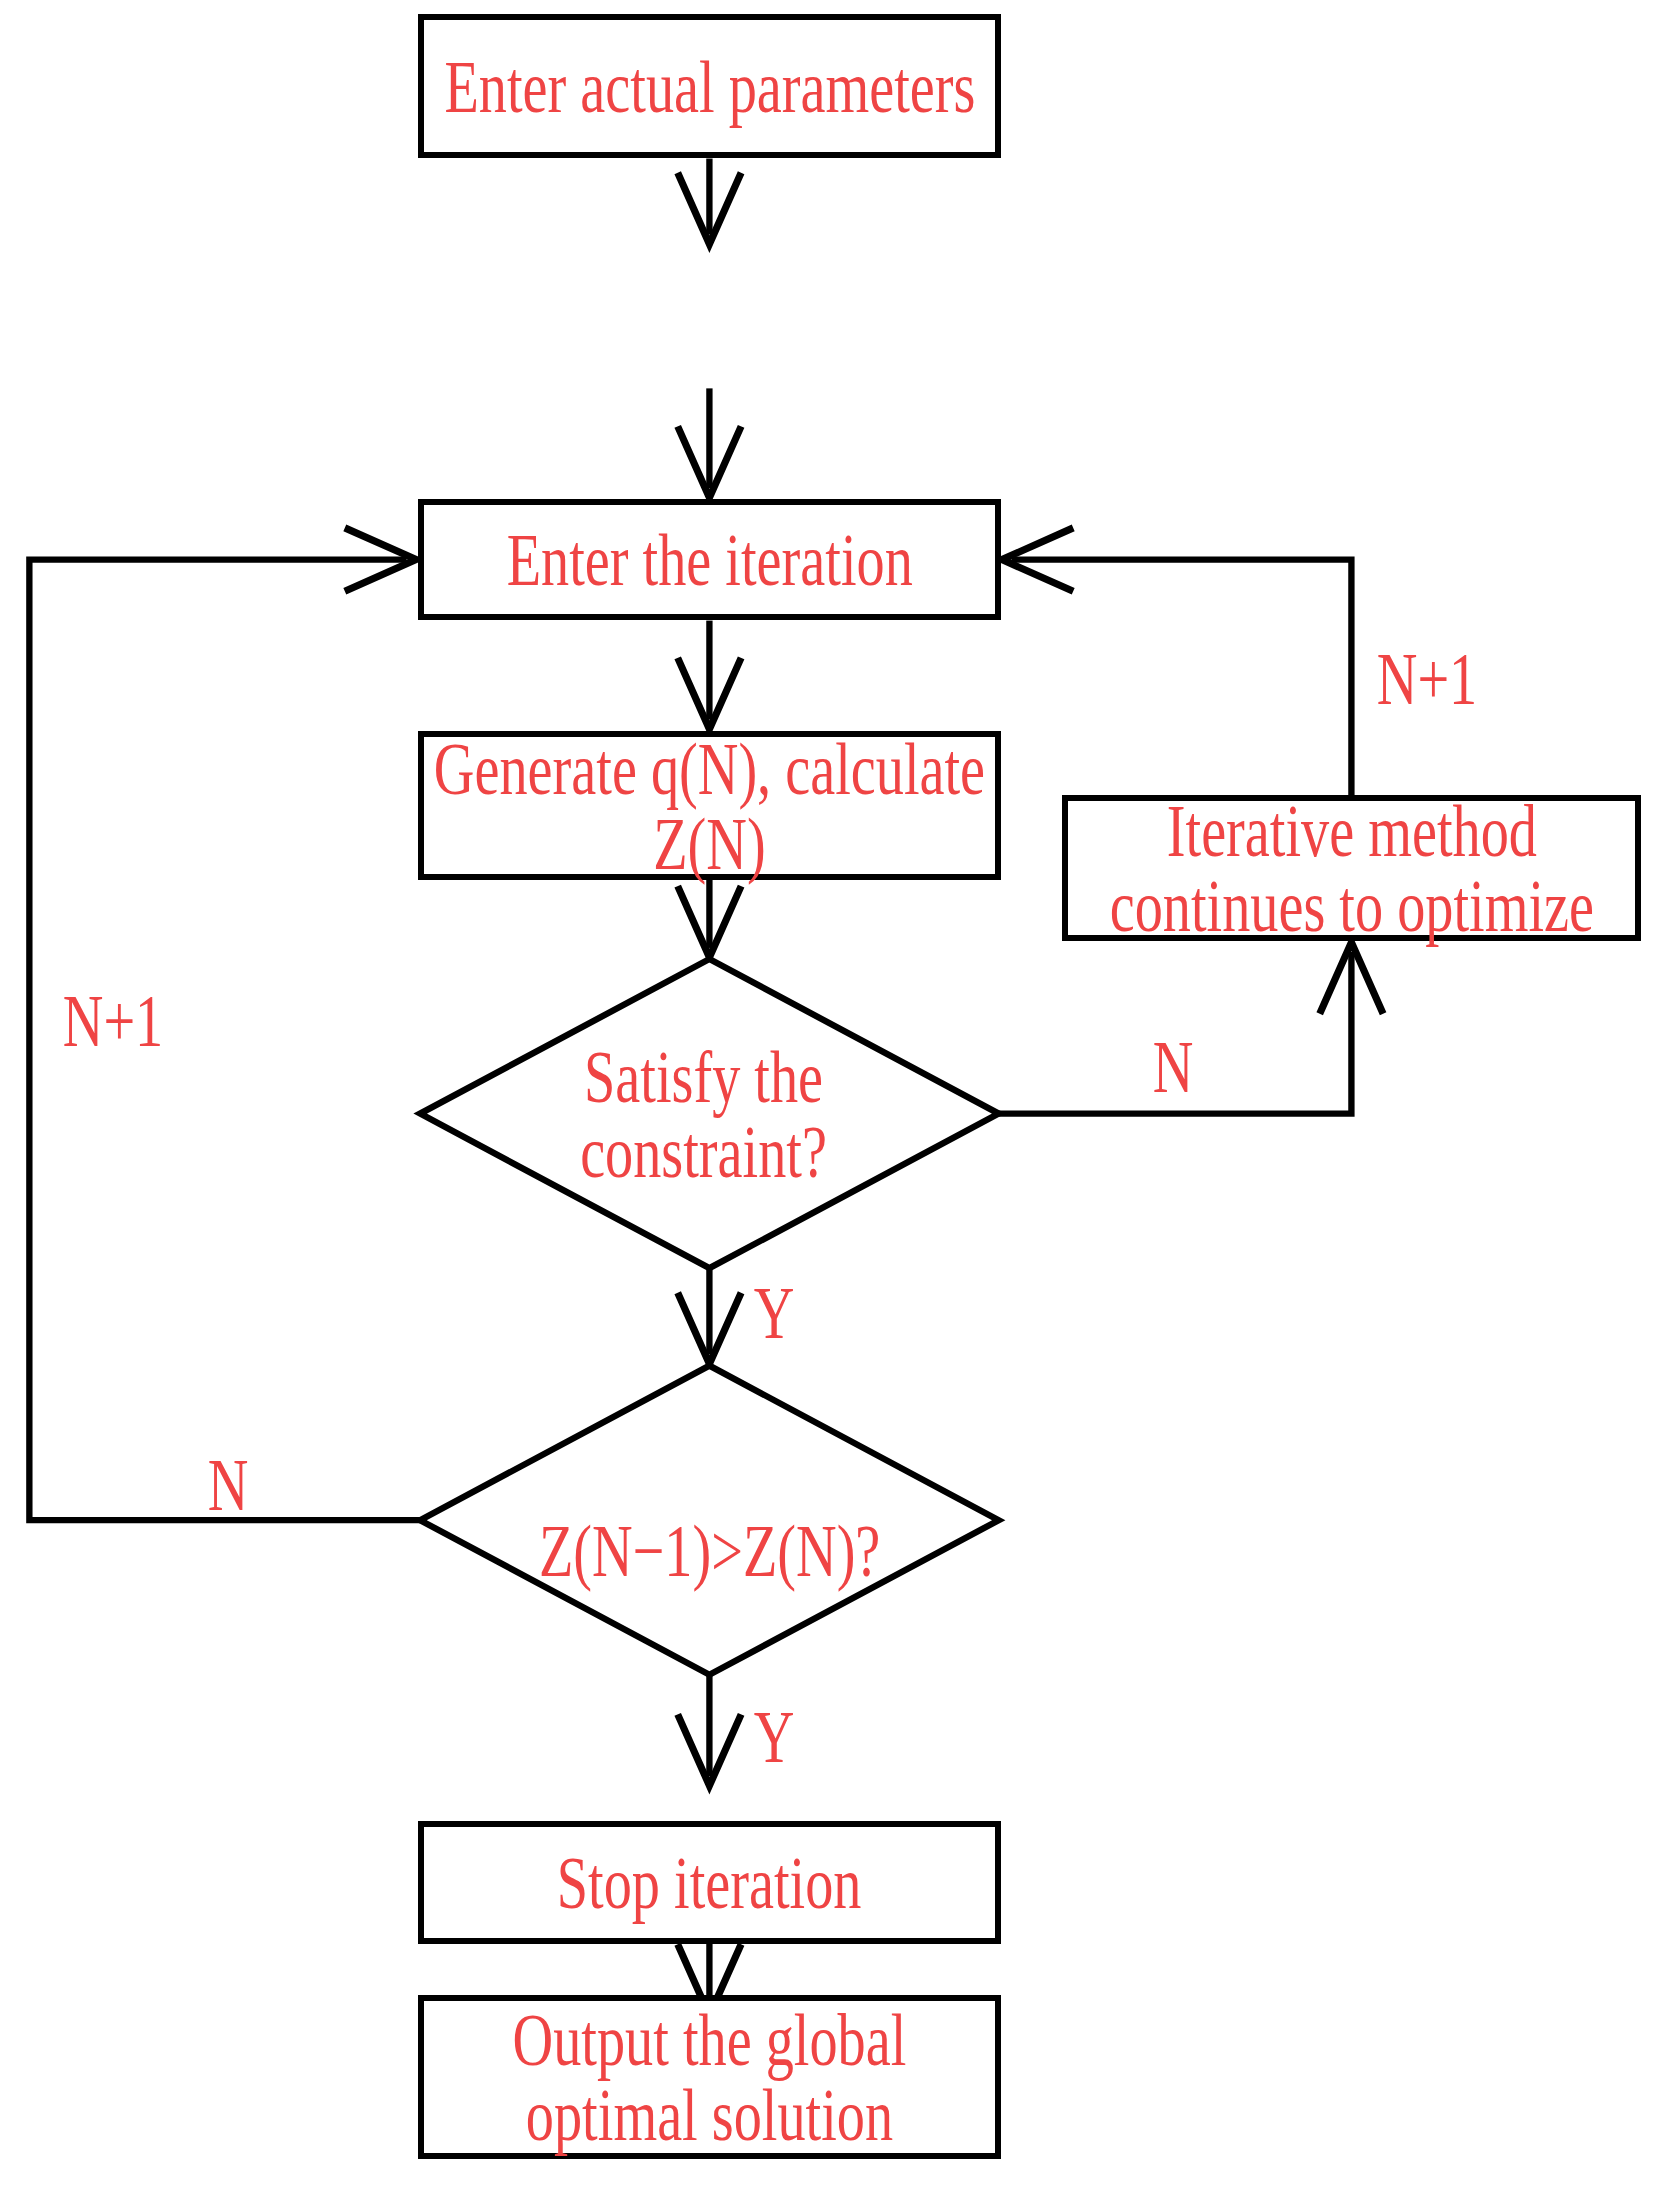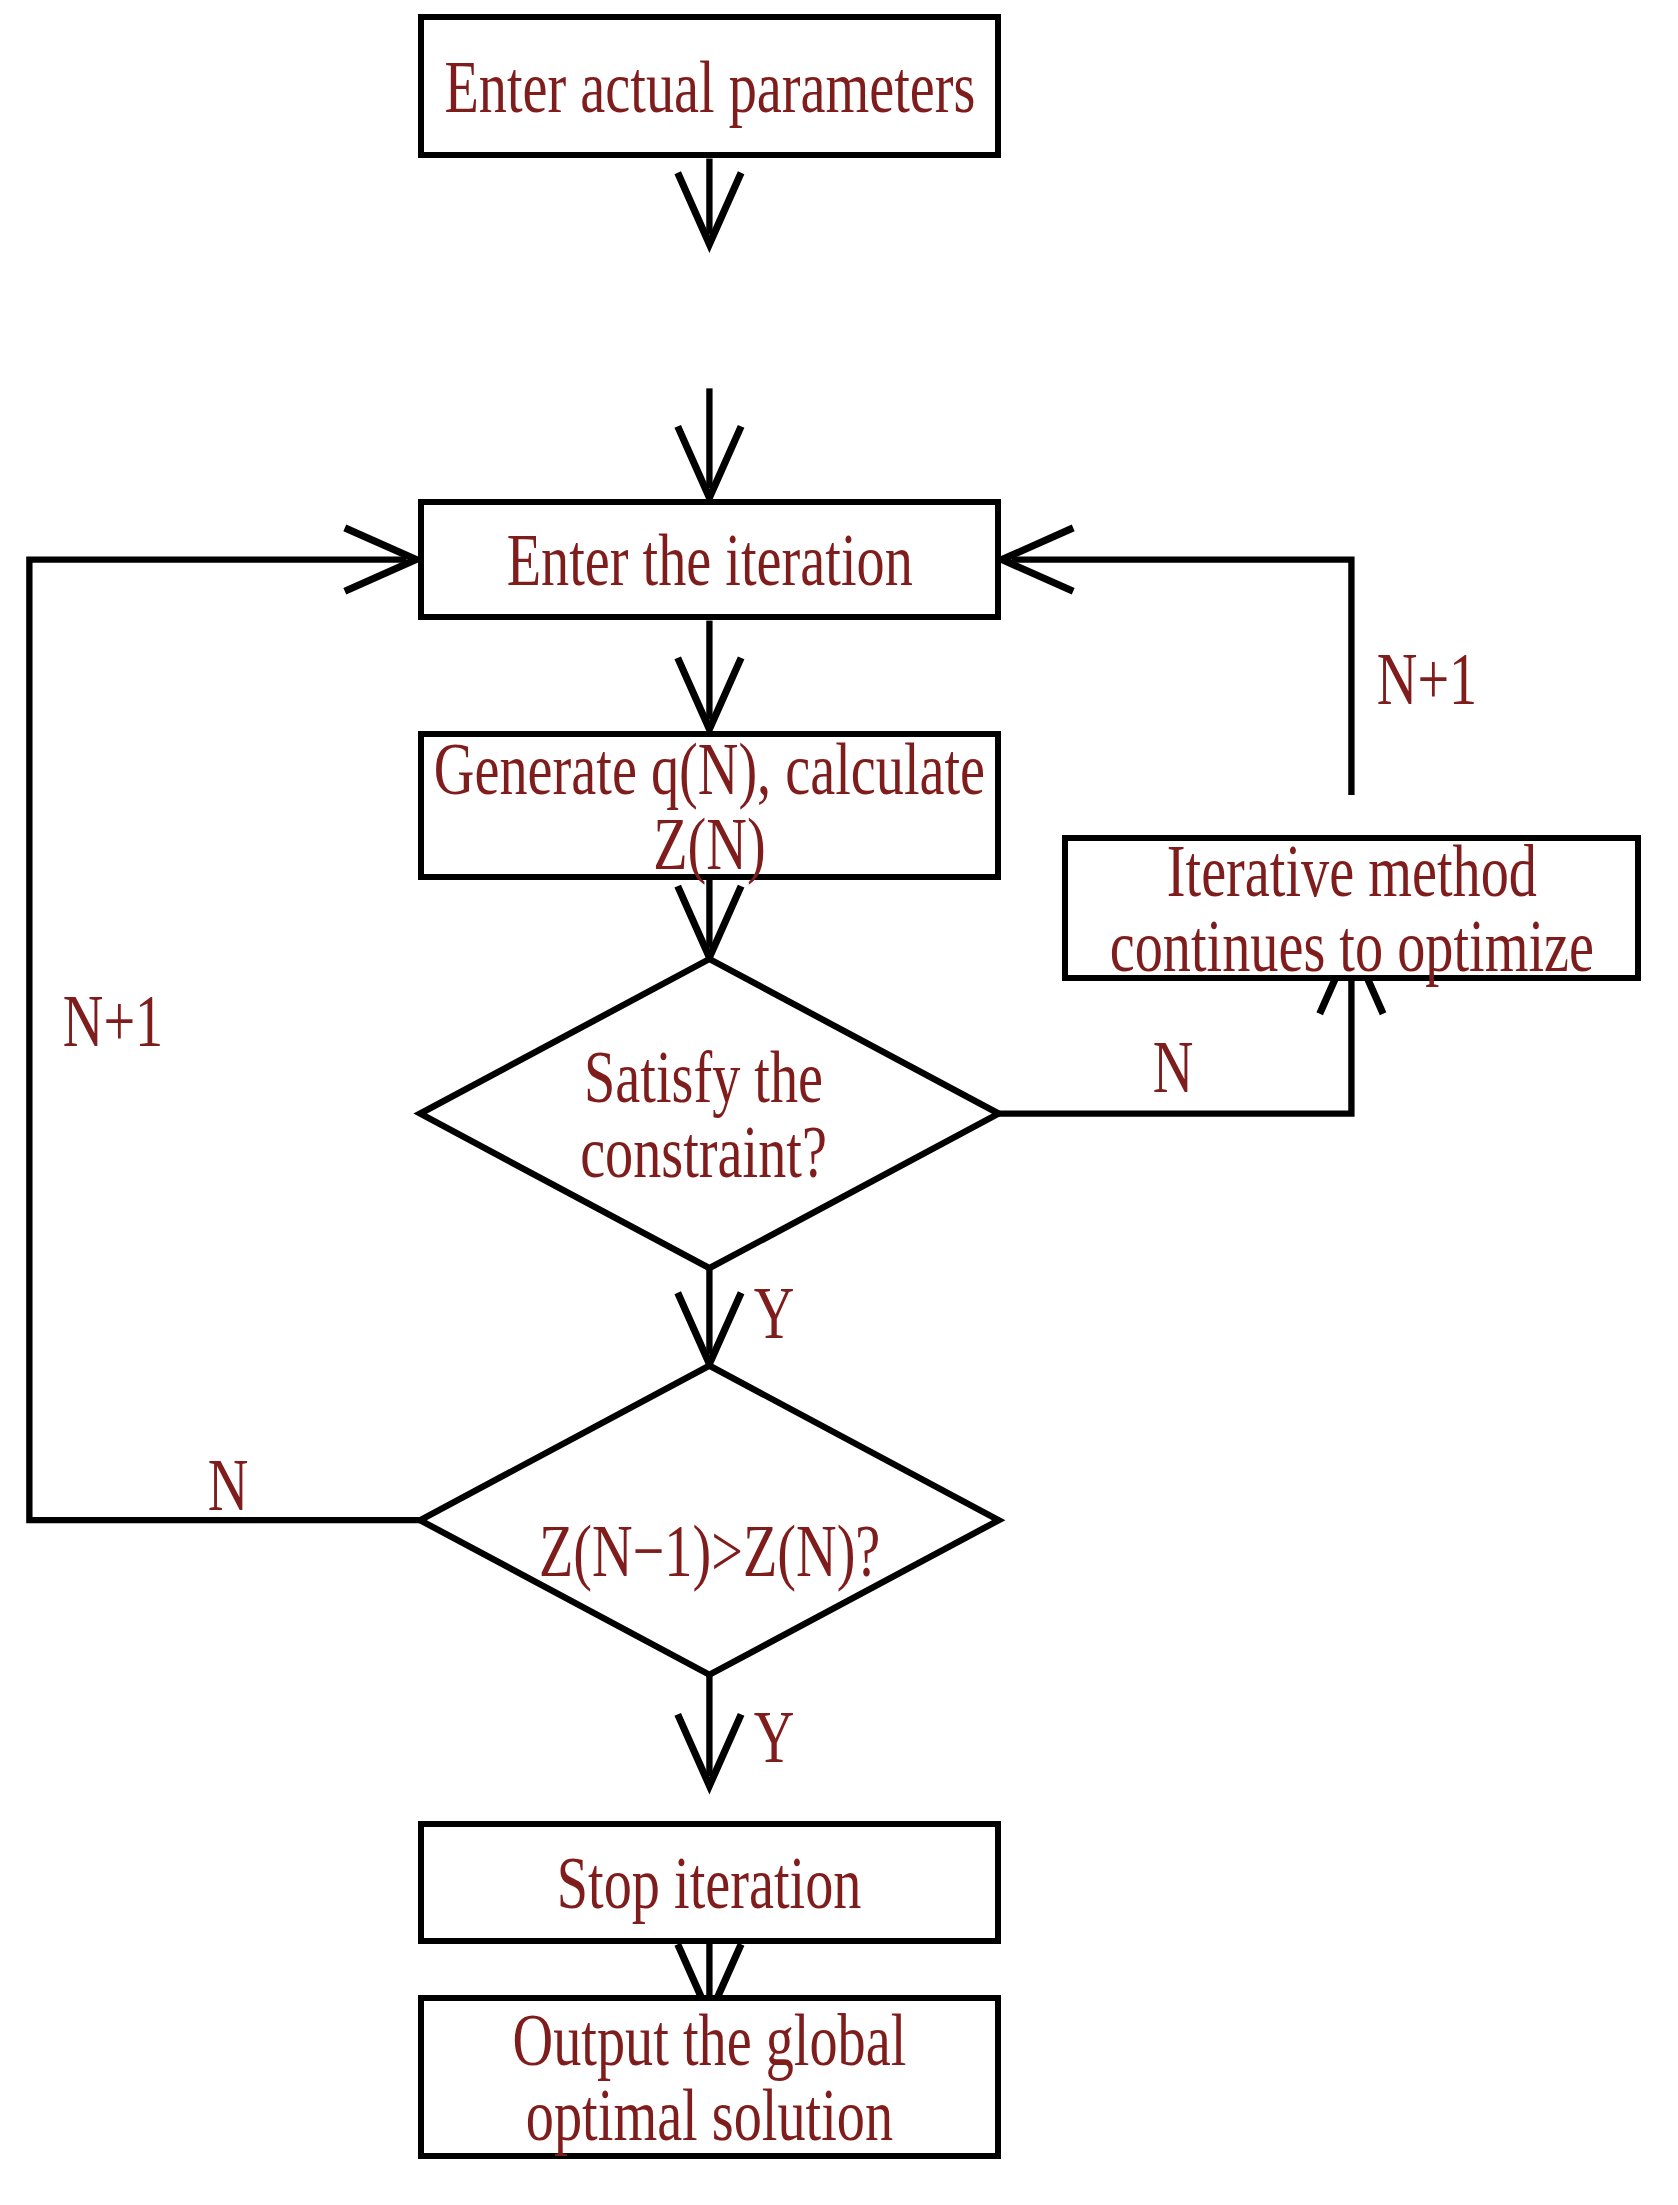--- a/index.html
+++ b/index.html
@@ -6,21 +6,21 @@
     margin: 0;
     padding: 0;
     background: #ffffff;
   }
   #canvas {
     position: relative;
     width: 1678px;
     height: 2205px;
     background: #ffffff;
     font-family: "Liberation Serif", "DejaVu Serif", serif;
-    color: #7f1d1d;
+    color: #ef4444;
   }
   #connectors {
     position: absolute;
     left: 0;
     top: 0;
     z-index: 1;
   }
   .node {
     position: absolute;
     box-sizing: border-box;
@@ -103,21 +103,21 @@
 
   <div class="node" style="left:418px; top:1788px; width:583px; height:123px;margin-top:33px;">
     <span class="txt">Stop iteration</span>
   </div>
 
   <div class="node" style="left:418px; top:1995px; width:583px; height:164px;">
     <span class="txt">Output the global
 optimal solution</span>
   </div>
 
-  <div class="node" style="left:1062px; top:795px; width:579px; height:146px;margin-top:40px;">
+  <div class="node" style="left:1062px; top:795px; width:579px; height:146px;">
     <span class="txt">Iterative method
 continues to optimize</span>
   </div>
 
   <div class="dlabel" style="left:450px; top:995px; width:507px; height:238px;">
     <span class="txt">Satisfy the
 constraint?</span>
   </div>
 
   <div class="dlabel" style="left:456px; top:1431px; width:507px; height:238px;">

